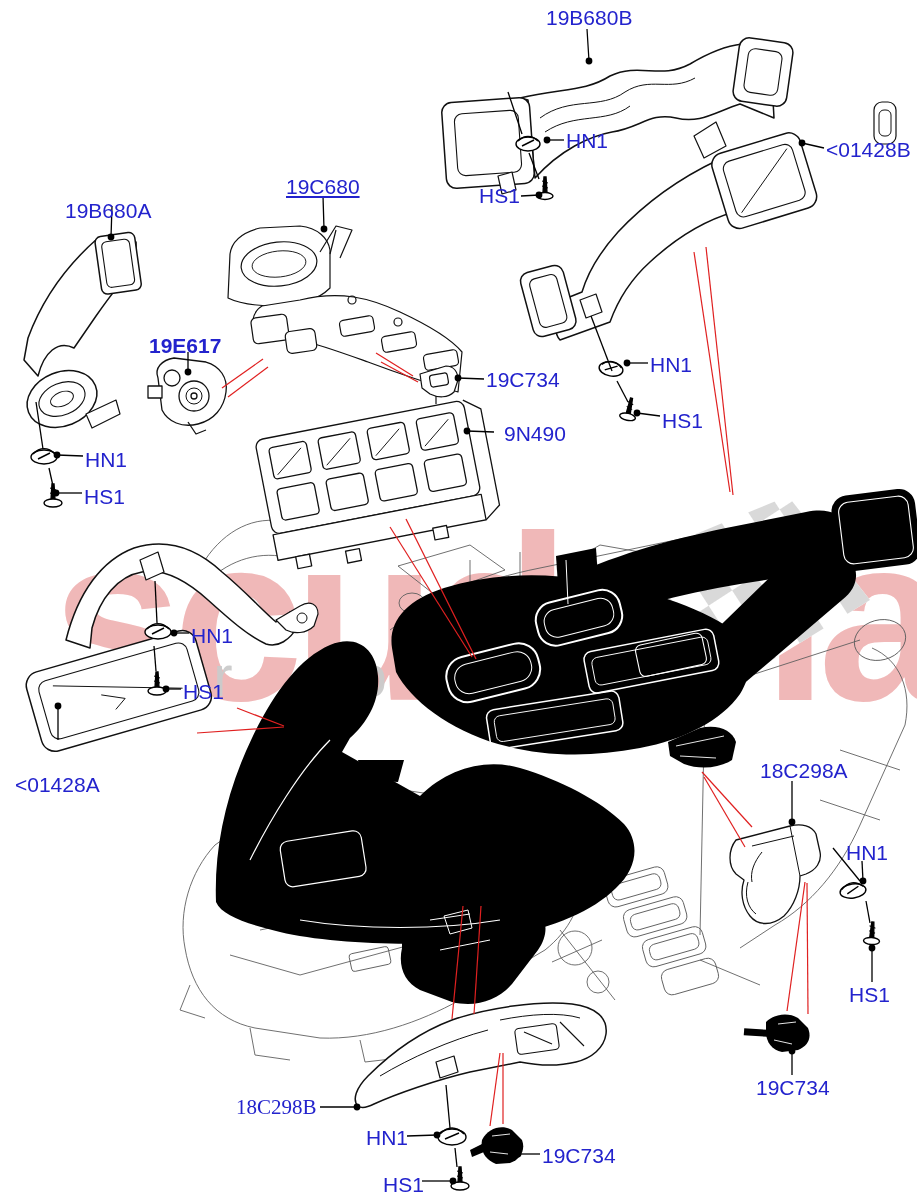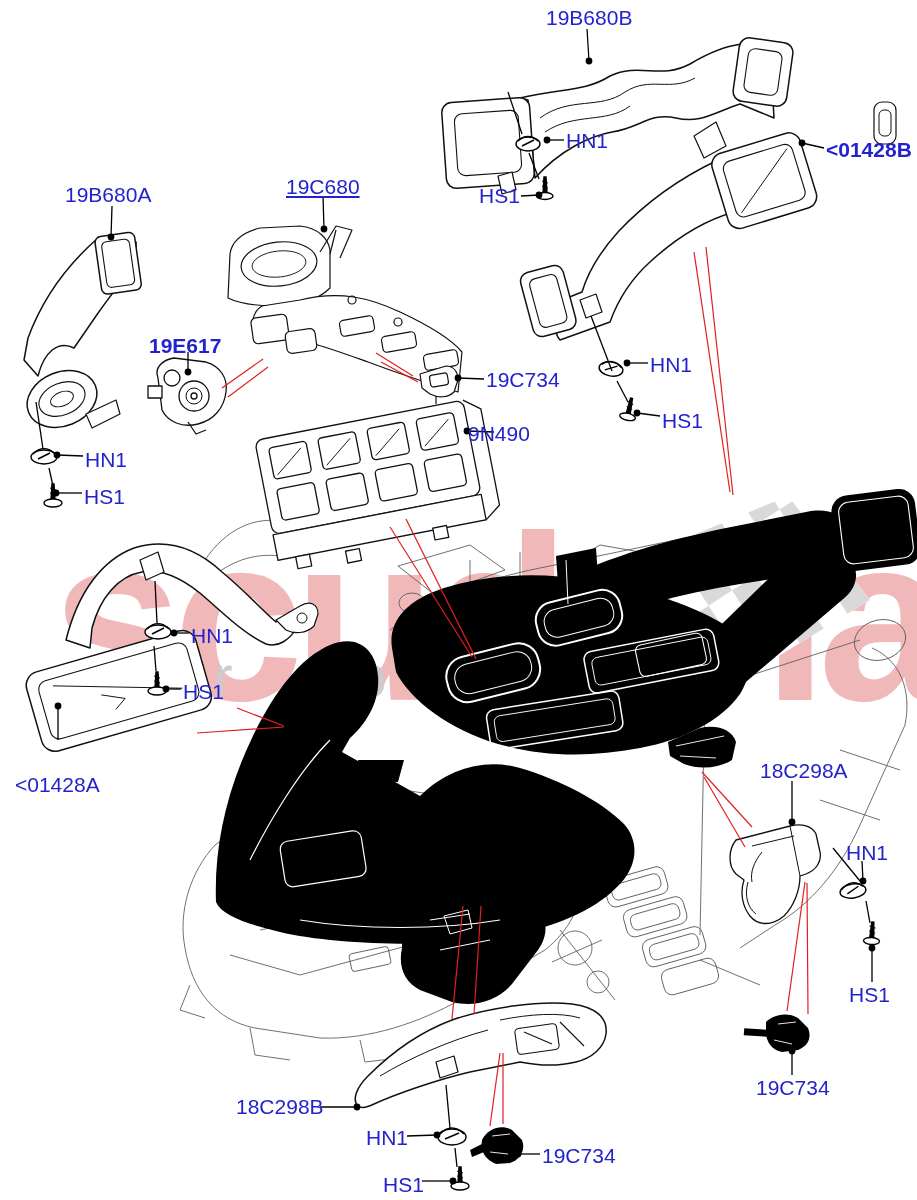--- a/index.html
+++ b/index.html
@@ -397,35 +397,35 @@
         <circle cx="453" cy="1181" r="3.4" fill="#000"></circle>
         <line x1="518" y1="1154" x2="540" y2="1154" stroke="#000000" stroke-width="1.3"></line>
         <circle cx="518" cy="1154" r="3.4" fill="#000"></circle>
       </g>
 </svg>
 
 <div id="label-layer">
       <div class="part-label" style="left: 546px; top: 7px;">19B680B</div>
       <div class="part-label" style="left: 566px; top: 130px;">HN1</div>
       <div class="part-label" style="left: 479px; top: 185px;">HS1</div>
-      <div class="part-label" style="left: 826px; top: 139px; font-weight: bold;">&lt;01428B</div>
-      <div class="part-label" style="left: 65px; top: 184px;">19B680A</div>
+      <div class="part-label" style="left: 826px; top: 139px;">&lt;01428B</div>
+      <div class="part-label" style="left: 65px; top: 200px;">19B680A</div>
       <div class="part-label" style="left: 286px; top: 176px; text-decoration: underline;">19C680</div>
       <div class="part-label" style="left: 149px; top: 335px; font-weight: bold;">19E617</div>
       <div class="part-label" style="left: 486px; top: 369px;">19C734</div>
-      <div class="part-label" style="left: 468px; top: 423px;">9N490</div>
+      <div class="part-label" style="left: 504px; top: 423px;">9N490</div>
       <div class="part-label" style="left: 650px; top: 354px;">HN1</div>
       <div class="part-label" style="left: 662px; top: 410px;">HS1</div>
       <div class="part-label" style="left: 85px; top: 449px;">HN1</div>
       <div class="part-label" style="left: 84px; top: 486px;">HS1</div>
       <div class="part-label" style="left: 191px; top: 625px;">HN1</div>
       <div class="part-label" style="left: 183px; top: 681px;">HS1</div>
       <div class="part-label" style="left: 15px; top: 742px; margin-top: 32px;">&lt;01428A</div>
       <div class="part-label" style="left: 760px; top: 760px;">18C298A</div>
       <div class="part-label" style="left: 846px; top: 842px;">HN1</div>
       <div class="part-label" style="left: 849px; top: 984px;">HS1</div>
       <div class="part-label" style="left: 756px; top: 1077px;">19C734</div>
-      <div class="part-label" style="left: 236px; top: 1096px;">18C298B</div>
+      <div class="part-label" style="left: 236px; top: 1096px; font-family: Liberation Serif, serif;">18C298B</div>
       <div class="part-label" style="left: 366px; top: 1127px;">HN1</div>
       <div class="part-label" style="left: 383px; top: 1174px;">HS1</div>
       <div class="part-label" style="left: 542px; top: 1145px;">19C734</div>
     </div>
 </div>
 
 </body></html>

